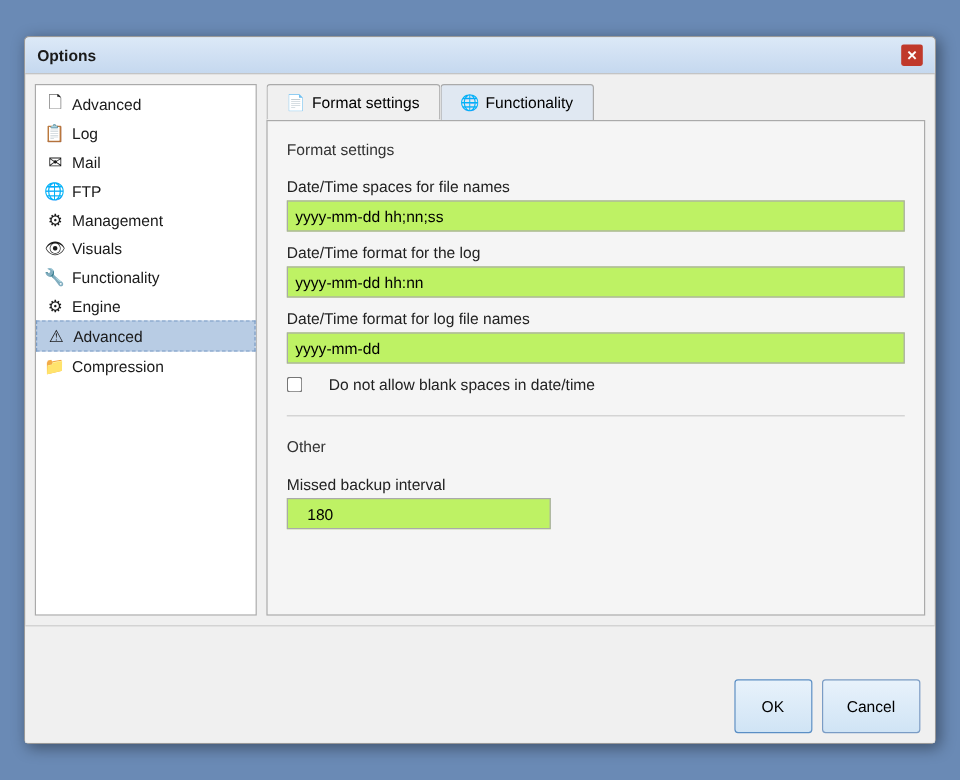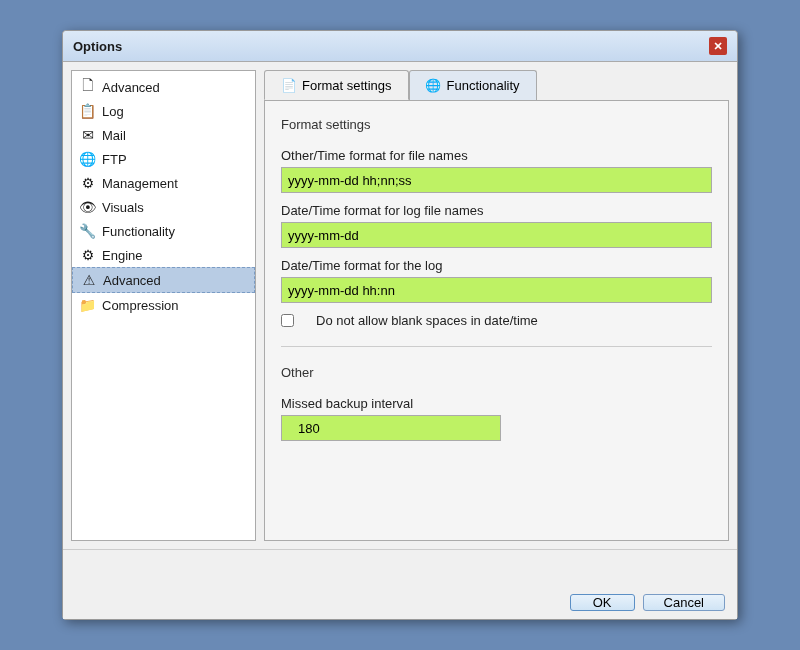--- a/index.html
+++ b/index.html
@@ -11,21 +11,21 @@
       width: 800px;
       height: 650px;
       font-family: 'Segoe UI', Tahoma, sans-serif;
       font-size: 13px;
     }
 
     .dialog {
       background: #f0f0f0;
       border: 1px solid #999;
       border-radius: 4px;
-      width: 676px;
+      width: 760px;
       min-height: 590px;
       box-shadow: 3px 3px 12px rgba(0,0,0,0.4);
       display: flex;
       flex-direction: column;
     }
 
     .title-bar {
       background: linear-gradient(to bottom, #dce9f7, #c5d8ef);
       border-bottom: 1px solid #aaa;
       padding: 6px 10px;
@@ -196,21 +196,21 @@
     
     .dialog-footer {
       display: flex;
       justify-content: flex-end;
       padding: 8px 12px;
       gap: 8px;
       border-top: 1px solid #ccc;
       background: #f0f0f0;
     }
     .footer-btn {
-      padding: 0 20px;
+      padding: 14px 20px;
       font-size: 13px;
       border: 1px solid #7a9cc5;
       background: linear-gradient(to bottom, #e8f2fb, #d0e4f5);
       cursor: pointer;
       border-radius: 3px;
       min-width: 65px;
       margin-top: 36px;
     }
     .footer-btn.ok {
       border: 1px solid #5b8fc5;
@@ -283,32 +283,32 @@
           <span>Functionality</span>
         </div>
       </div>
 
       <div class="content-panel">
 
         <div class="format-section">
           <div class="section-title">Format settings</div>
 
           <div class="field-group">
-            <label class="field-label">Other/Time format for file names</label>
+            <label class="field-label">Date/Time spaces for file names</label>
             <input class="field-input" type="text" value="yyyy-mm-dd hh;nn;ss" style="">
+          </div>
+
+          <div class="field-group">
+            <label class="field-label">Date/Time format for the log</label>
+            <input class="field-input" type="text" value="yyyy-mm-dd hh:nn" style="">
           </div>
 
           <div class="field-group">
             <label class="field-label">Date/Time format for log file names</label>
             <input class="field-input" type="text" value="yyyy-mm-dd" style="">
-          </div>
-
-          <div class="field-group">
-            <label class="field-label">Date/Time format for the log</label>
-            <input class="field-input" type="text" value="yyyy-mm-dd hh:nn" style="">
           </div>
 
           <div class="checkbox-row">
             <input type="checkbox" style="">
             <span>Do not allow blank spaces in date/time</span>
           </div>
         </div>
 
         <hr class="divider">
 

